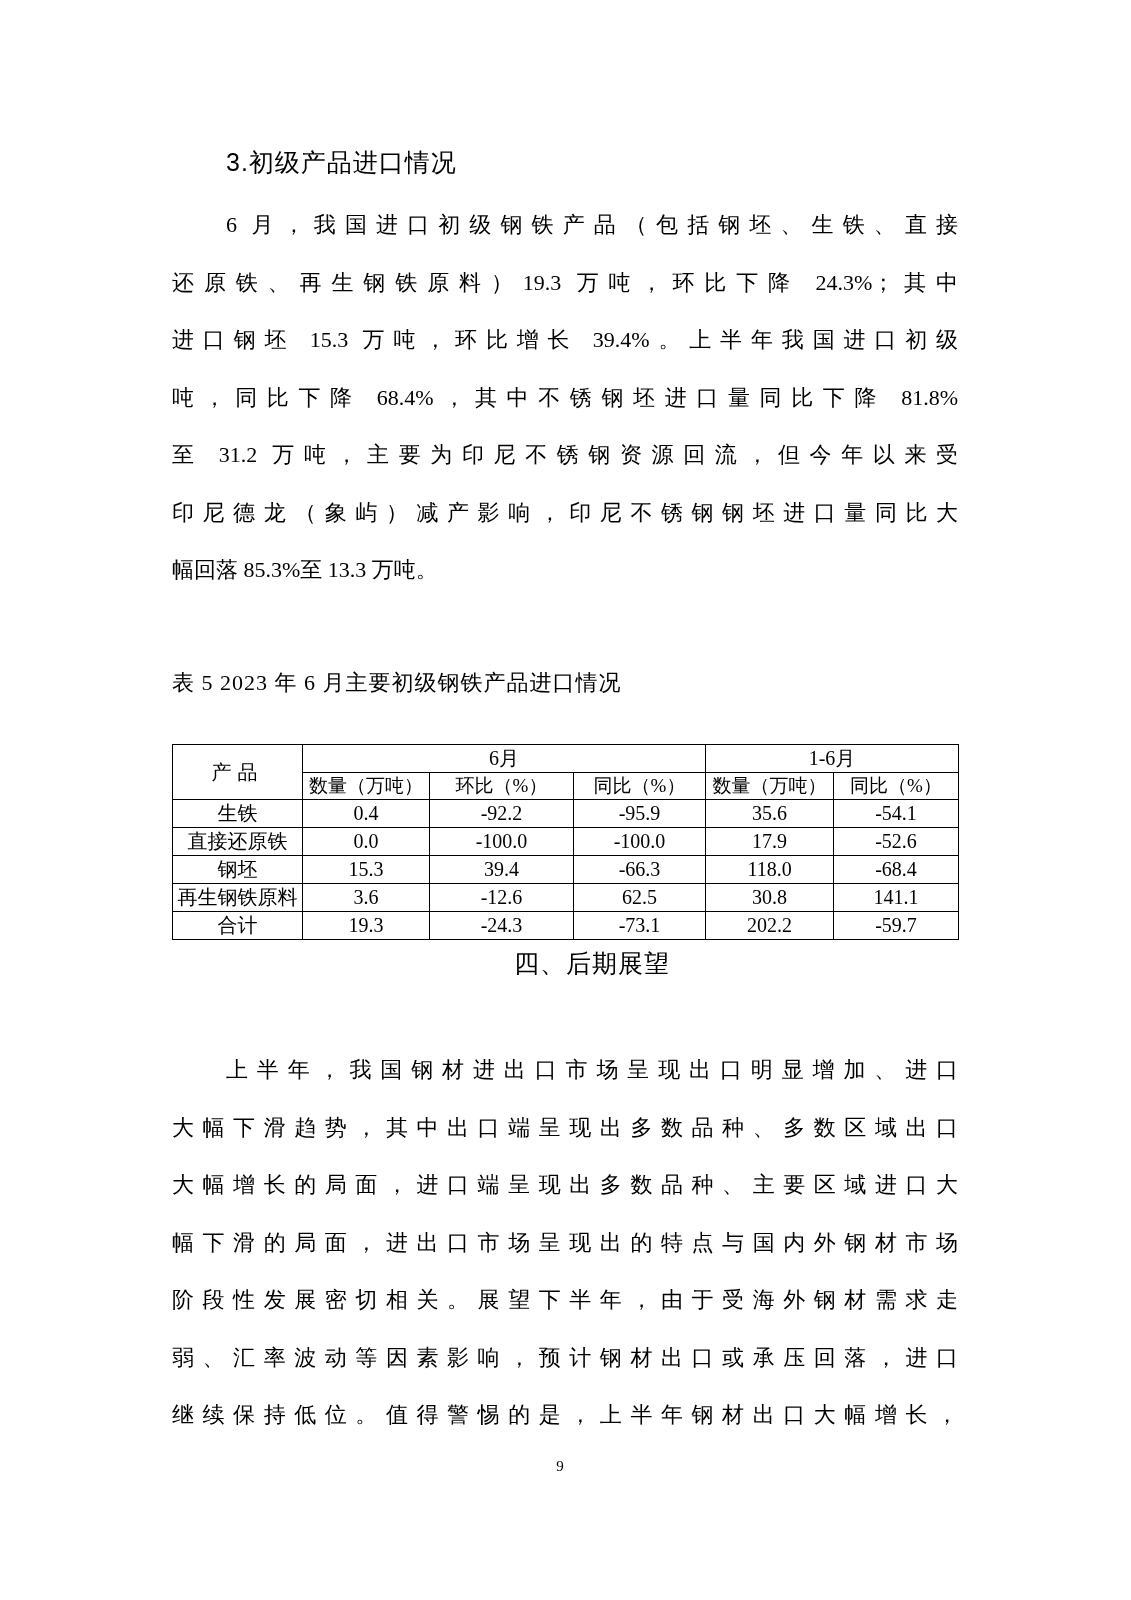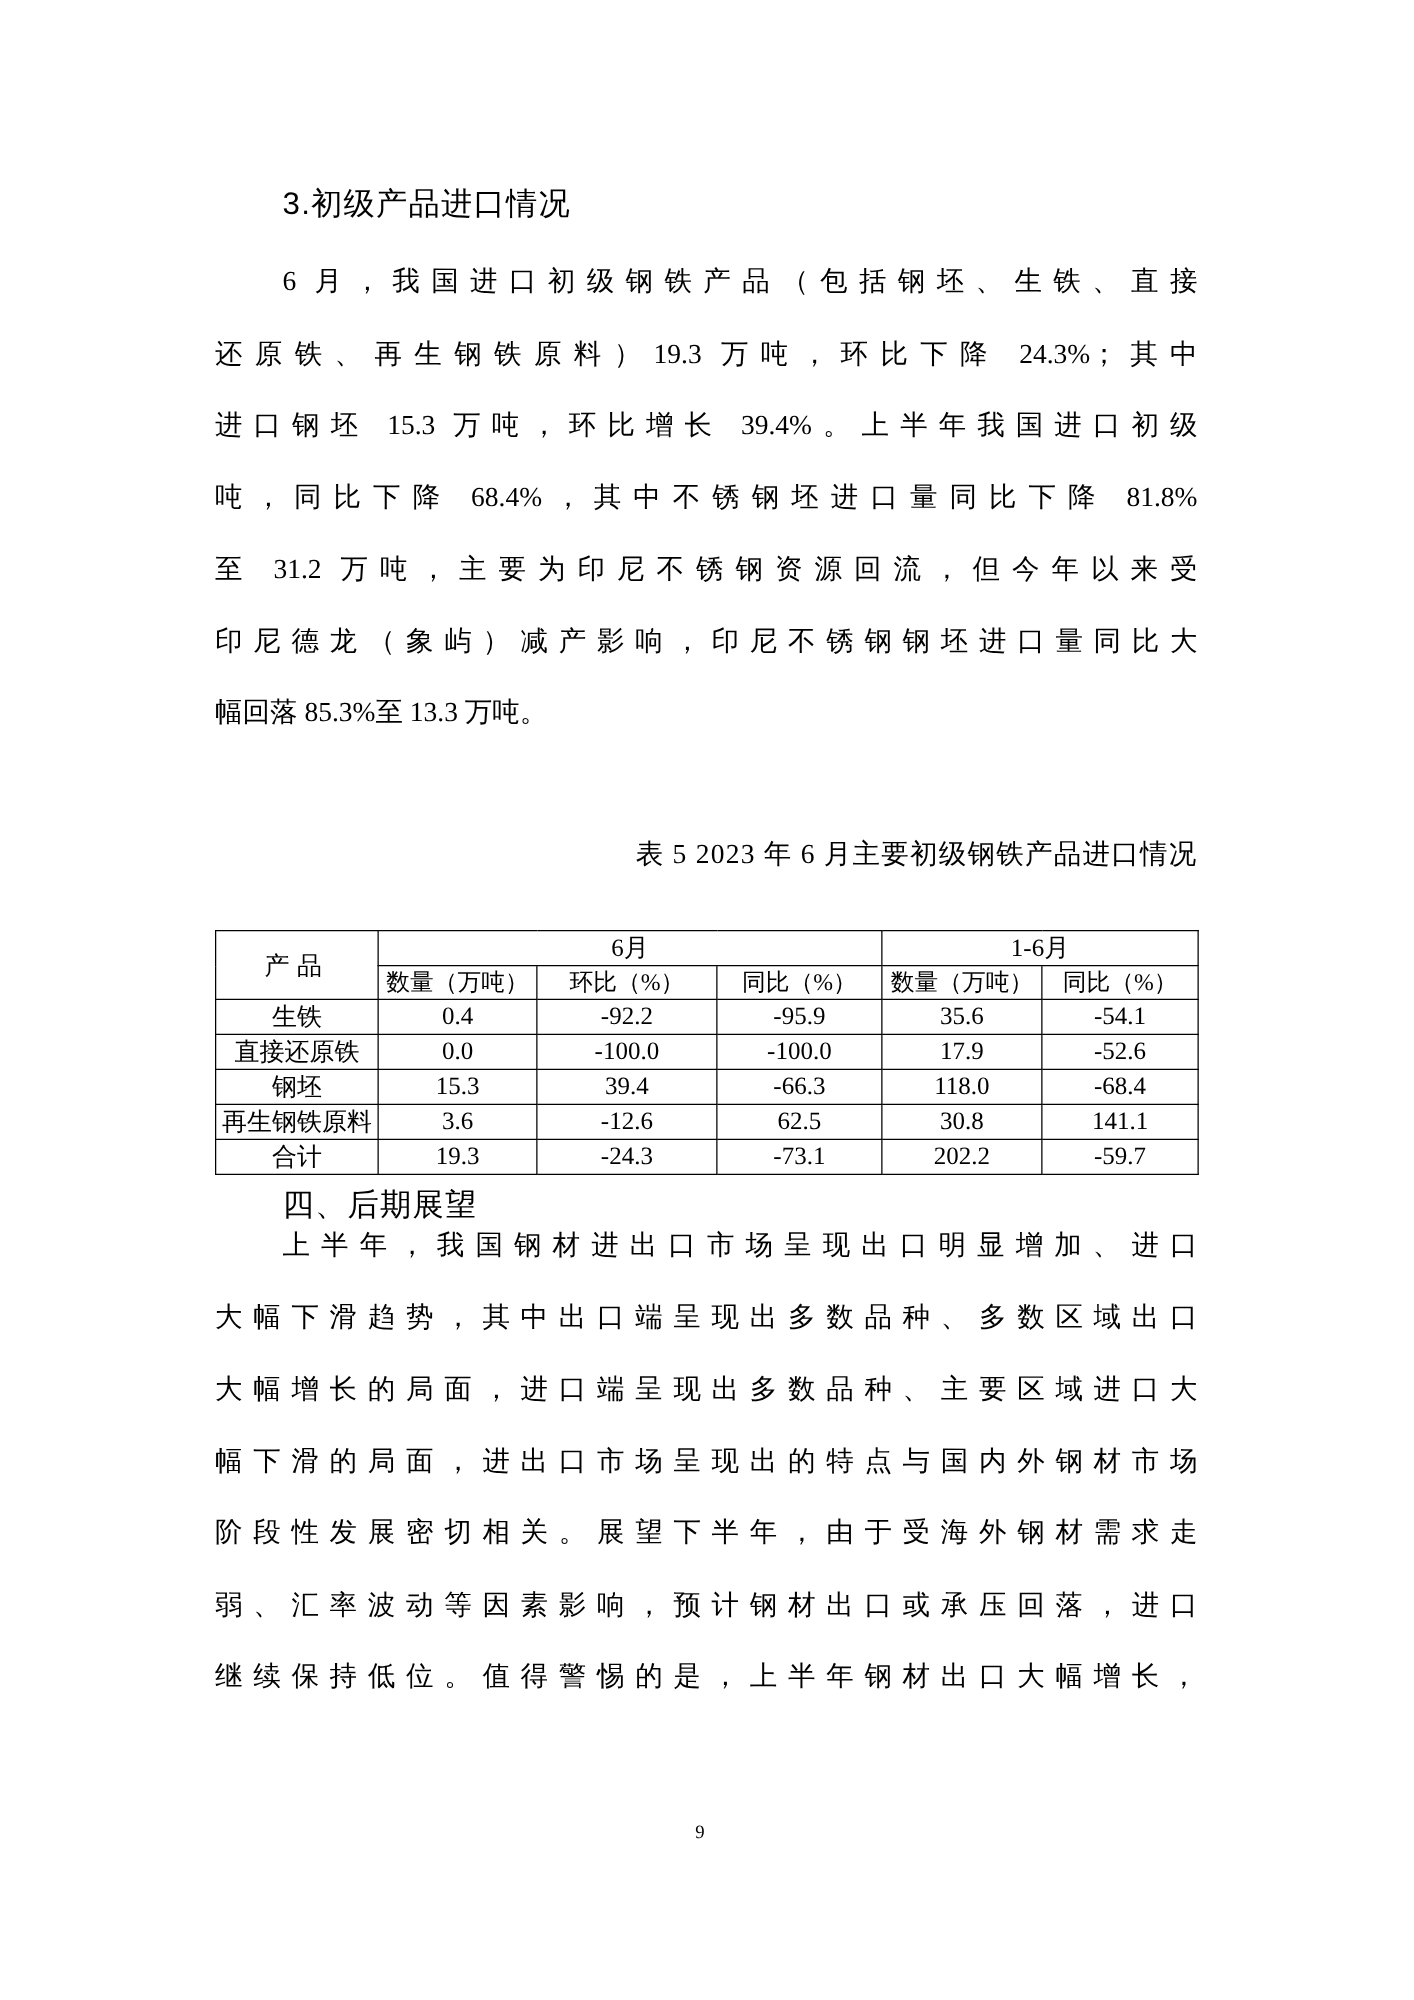--- a/index.html
+++ b/index.html
@@ -12,38 +12,38 @@
     overflow:hidden;
   }
 
   .sec-heading {
     position:absolute; left:172px; width:786px;
     font-family:"Liberation Sans","DejaVu Sans",sans-serif;
     font-weight:normal; font-size:25px; letter-spacing:1px;
     padding-left:54px;
   }
   #heading-3 { top:146px; }
-  #heading-4 { top:947px; }
+  #heading-4 { top:947px;text-align:center; }
 
   .para { position:absolute; left:172px; width:786px; }
   #para-1 { top:196px; }
-  #para-2 { top:967px; }
+  #para-2 { top:1041px; }
   .pline {
     display:block; width:100%;
     font-size:22px; line-height:57.5px;
     text-align:justify; text-align-last:justify;
     text-justify:inter-character;
     white-space:nowrap;
   }
   .pline.indent { padding-left:54px; }
   .pline.last { text-align-last:left; }
 
   .table-title {
     position:absolute; left:172px; width:786px; top:668px;
-    font-size:22px; text-align:right; letter-spacing:1px;
+    font-size:22px; text-align:left; letter-spacing:1px;
   }
 
   table.data {
     position:absolute; left:172px; top:744px; width:786px;
     border-collapse:collapse; table-layout:fixed;
   }
   table.data td, table.data th {
     border:1.6px solid #000000;
     text-align:center; vertical-align:middle;
     font-weight:normal; font-size:19px;

